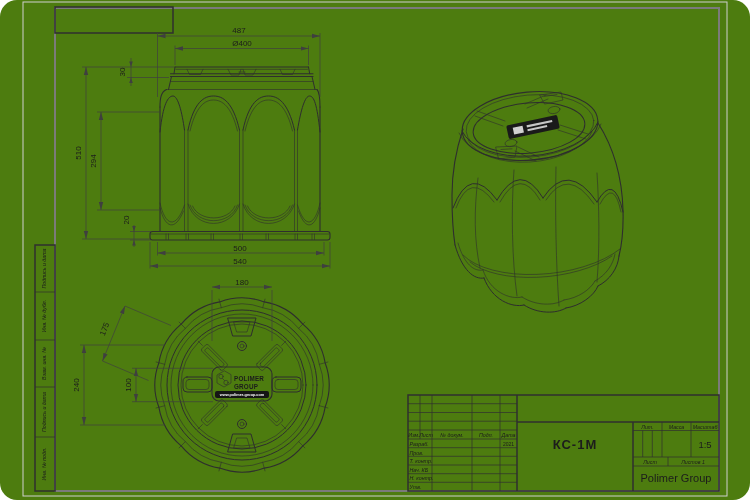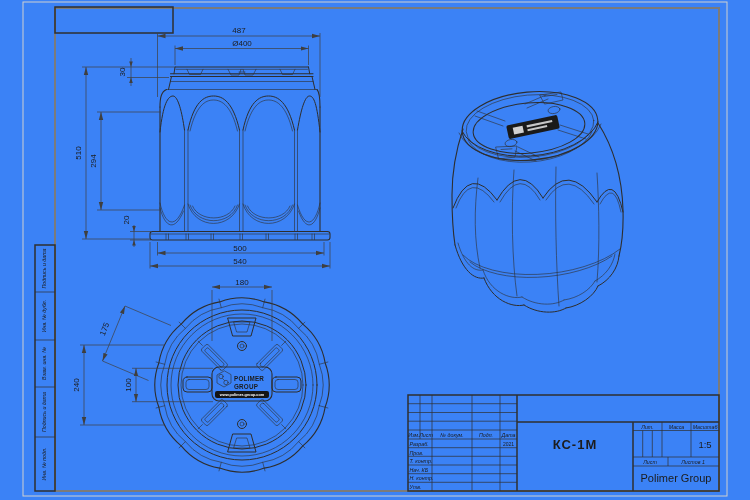--- a/index.html
+++ b/index.html
@@ -1,16 +1,16 @@
 <!DOCTYPE html>
 <html><head>
 <meta charset="utf-8">
 <style>
   html,body{margin:0;padding:0;background:#ffffff;}
-  .stage{position:relative;width:750px;height:500px;background:#3b82f6;overflow:hidden;}
+  .stage{position:relative;width:750px;height:500px;background:#4d7c0f;overflow:hidden;border-radius:17px;}
   svg{display:block;}
   svg text{font-family:"Liberation Sans","DejaVu Sans",sans-serif;fill:#1c1c1c;}
   .ln{fill:none;stroke:#2e2e2e;stroke-width:1;stroke-linecap:round;stroke-linejoin:round;}
   .thin{stroke-width:.6;}
   .med{stroke-width:1.1;}
   .dim{fill:none;stroke:#3f3f3f;stroke-width:.7;}
   .arrfill{fill:#3f3f3f;stroke:none;}
   .dimtxt{font-size:8px;}
   .tb{fill:none;stroke:#2f2f2f;stroke-width:.7;}
   .tbthick{stroke-width:1.5;}

